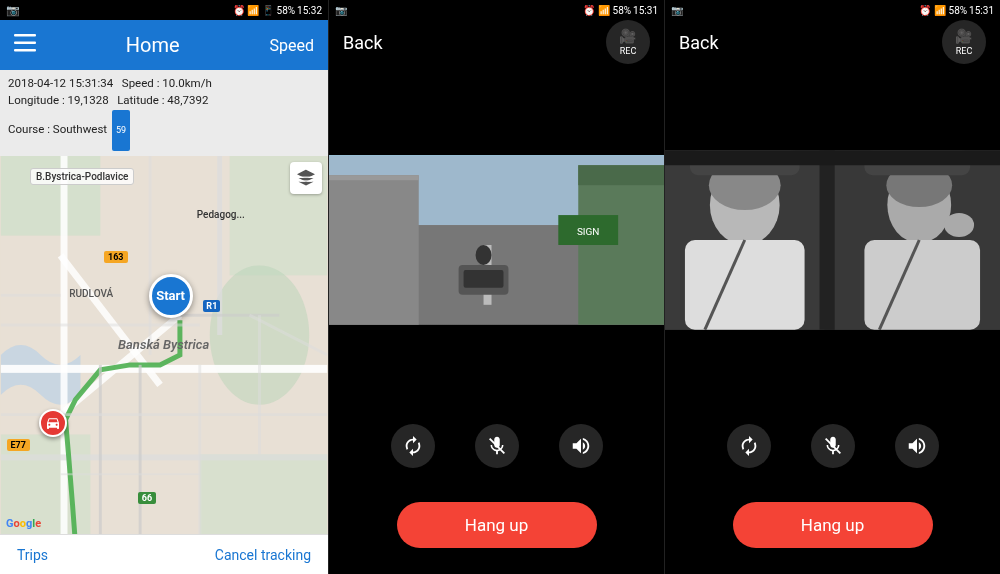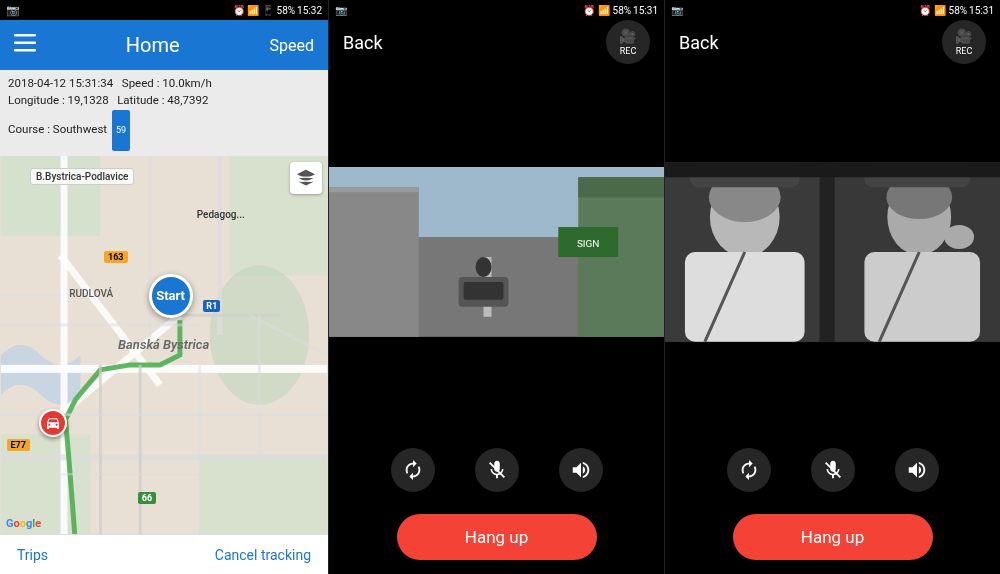--- a/index.html
+++ b/index.html
@@ -283,21 +283,21 @@
       background: rgba(255,255,255,0.15);
       display: flex;
       align-items: center;
       justify-content: center;
       color: #fff;
       font-size: 18px;
       cursor: pointer;
     }
 
     .hangup-btn {
-      margin: 4px auto;
+      margin: 16px auto;
       display: block;
       width: 200px;
       height: 46px;
       background: #f44336;
       border-radius: 26px;
       color: #fff;
       font-size: 17px;
       display: flex;
       align-items: center;
       justify-content: center;

